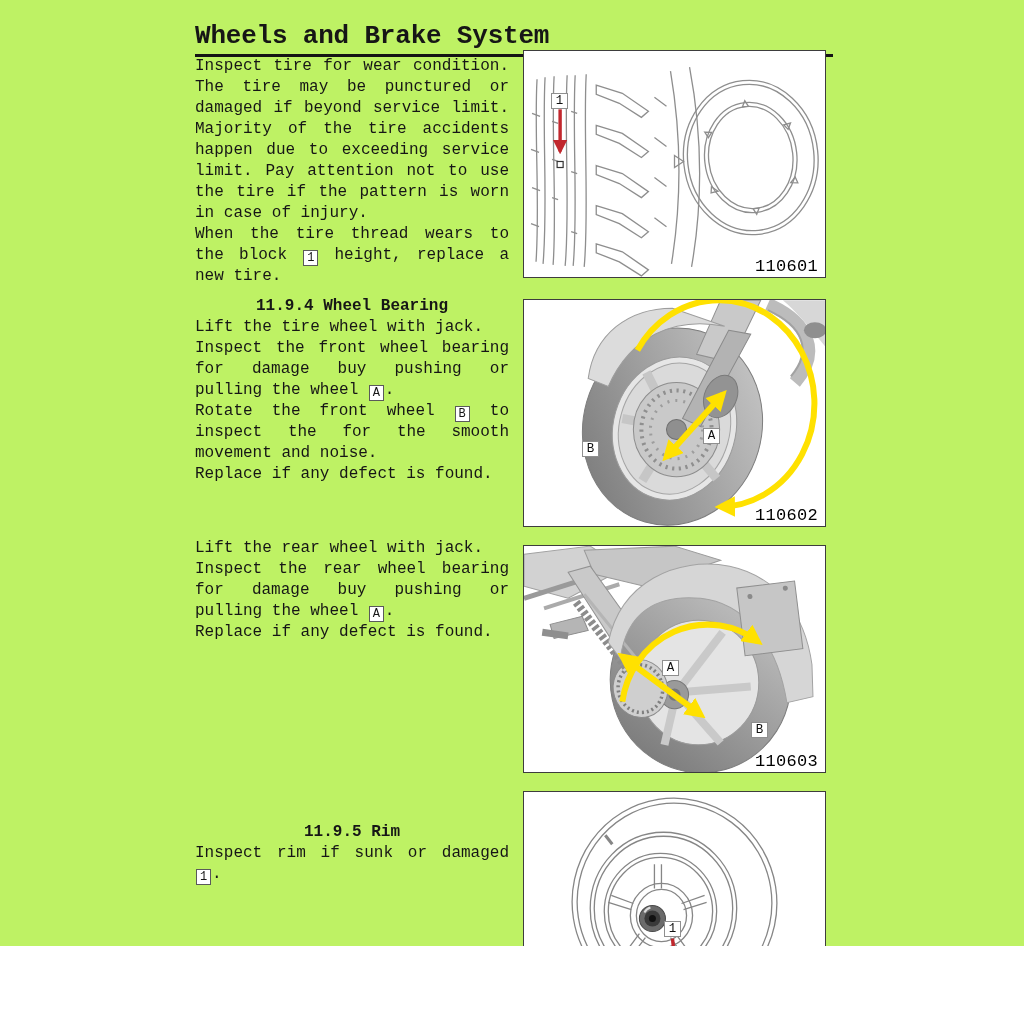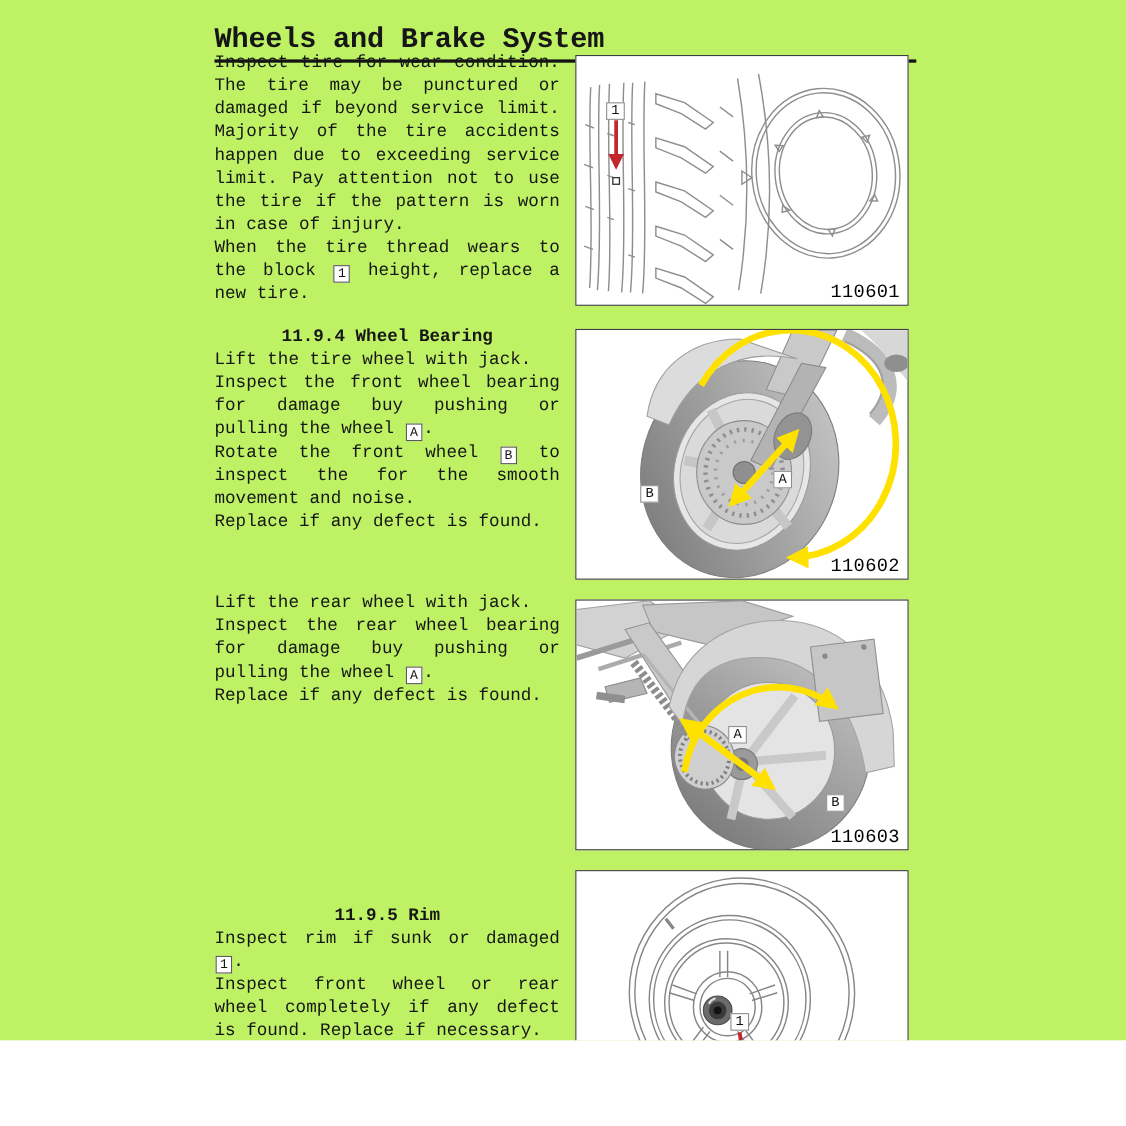--- a/index.html
+++ b/index.html
@@ -26,21 +26,21 @@
 </style>
 </head>
 <body>
 
 <div class="page">
 
   <h1 class="page-title">Wheels and Brake System</h1>
 
   
   <section class="doc-section">
-    <div class="textcol" style="top:47px">
+    <div class="textcol" style="top:56px">
 
       <div>
           <p>Inspect tire for wear condition. The tire may be punctured or damaged if beyond service limit. Majority of the tire accidents happen due to exceeding service limit. Pay attention not to use the tire if the pattern is worn in case of injury.</p>
           <p>When the tire thread wears to the block <span class="ref">1</span> height, replace a new tire.</p>
         </div>
     </div>
     <figure class="figbox" style="top:50px">
       <svg viewBox="0 0 300 225" aria-hidden="true">
         <defs>
           <marker id="ar1" viewBox="0 0 10 10" refX="8" refY="5" markerWidth="4.2" markerHeight="4.2" orient="auto">
@@ -195,21 +195,20 @@
       <figcaption class="fignum">110603</figcaption>
     </figure>
   </section>
 
   
   <section class="doc-section">
     <div class="textcol" style="top:822px">
       <h2>11.9.5 Rim</h2>
       <div>
           <p>Inspect rim if sunk or damaged <span class="ref">1</span>.</p>
-          <p>Inspect front wheel or rear wheel completely if any defect is found. Replace if necessary.</p>
         </div>
     </div>
     <figure class="figbox" style="top:791px">
       <svg viewBox="0 0 300 225" aria-hidden="true">
         <defs>
           <marker id="ar4" viewBox="0 0 10 10" refX="8" refY="5" markerWidth="4.2" markerHeight="4.2" orient="auto">
             <path d="M0 0L10 5L0 10z" fill="var(--red)"></path>
           </marker>
         </defs>
         <g stroke="#868686" fill="none" stroke-width="1.3">

